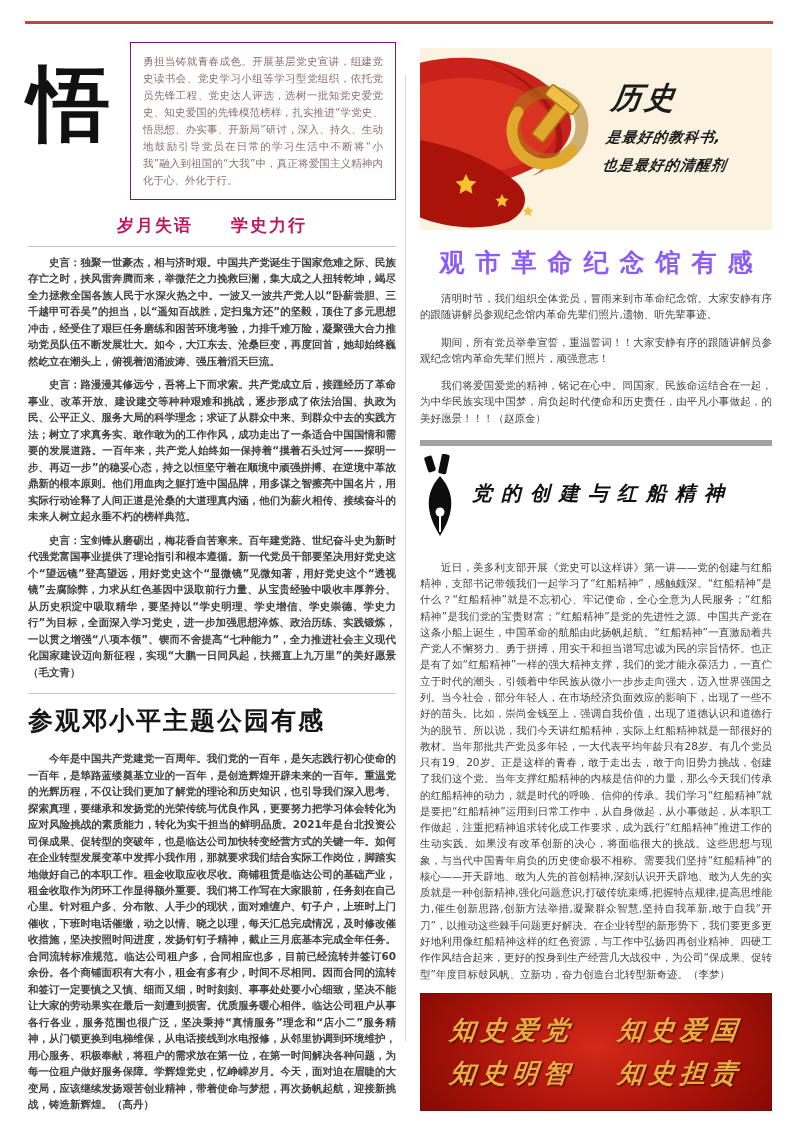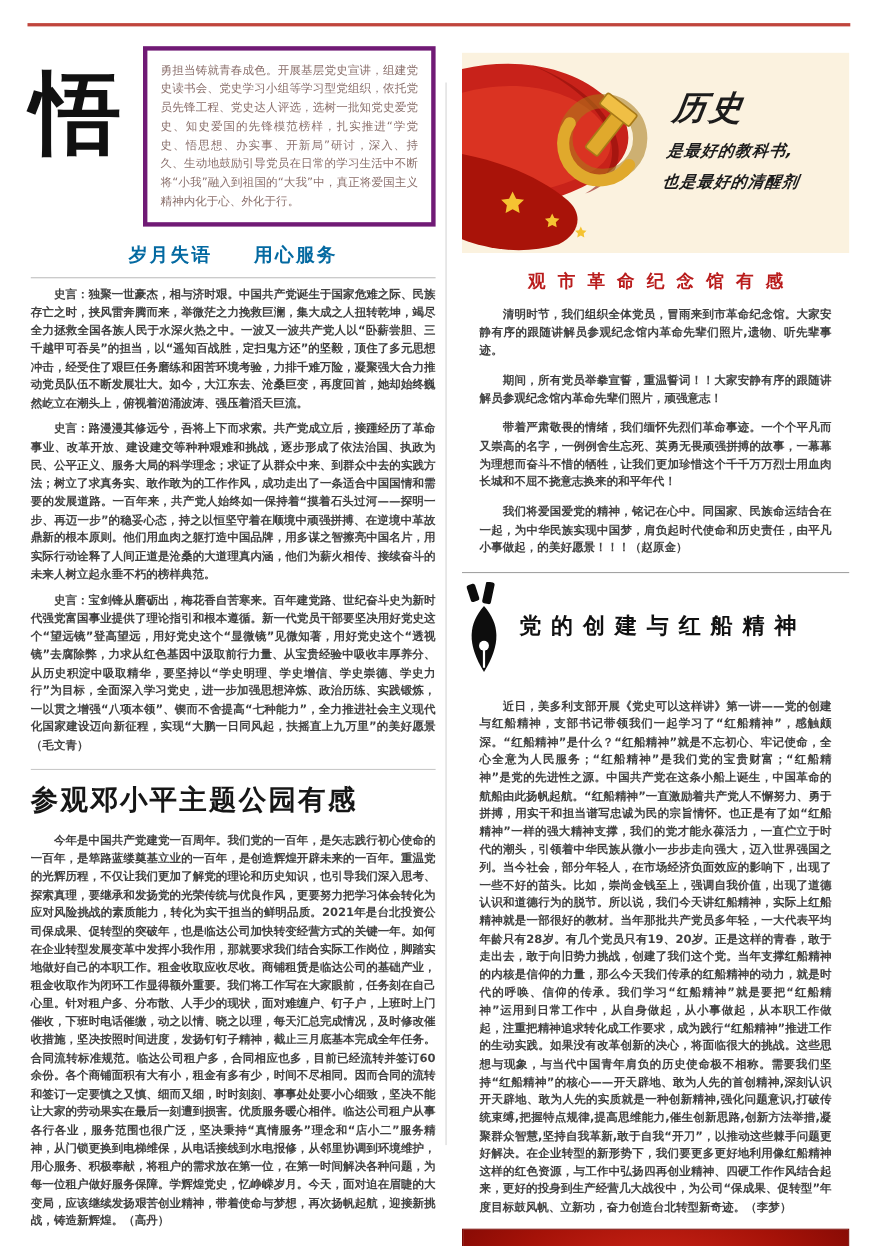--- a/index.html
+++ b/index.html
@@ -11,47 +11,47 @@
   .col-divider{position:absolute;left:405px;top:75px;bottom:92px;width:1px;background:#d6d6d6;}
 
   
   .left-col{position:absolute;left:28px;top:36px;width:368px;}
   .wu-row{display:flex;gap:20px;align-items:flex-start;}
   .wu-char{
     font-family:"DejaVu Serif","Liberation Serif",serif;font-weight:bold;
     font-size:82px;line-height:1.1;color:#111;margin-top:22px;flex:0 0 auto;
   }
   .intro-box{
-    flex:1;border:4px solid #701a75;padding:10px 12px;margin-top:6px;
+    flex:1;border:1px solid #701a75;padding:10px 12px;margin-top:6px;
     font-size:10.5px;line-height:1.62;color:#8a6f6b;text-align:justify;
   }
   .headline-pair{
     display:flex;justify-content:center;gap:38px;margin-top:14px;padding-bottom:9px;
-    border-bottom:1px solid #bfbfbf;font-weight:bold;font-size:17px;color:#0369a1;letter-spacing:2px;
+    border-bottom:1px solid #bfbfbf;font-weight:bold;font-size:17px;color:#be185d;letter-spacing:2px;
   }
   .body-text{font-size:10.5px;line-height:1.57;text-align:justify;text-indent:2em;margin:7px 0;color:#424242;font-weight:bold;}
   .rule{border-top:1px solid #c9c9c9;margin:13px 0 9px 0;height:0;}
   .left-article2-title{
     text-align:left;font-weight:bold;font-size:25px;color:#161616;
     letter-spacing:2px;margin:10px 0 13px 0;
   }
 
   
   .right-col{position:absolute;left:420px;top:48px;width:352px;}
   .hero{position:relative;height:182px;background:#fbf2df;overflow:hidden;}
   .hero svg{position:absolute;left:0;top:0;}
   .hero-text{position:absolute;left:188px;top:30px;color:#1c1c1c;transform:skewX(-8deg);}
   .hero-title{font-size:30px;font-weight:bold;font-style:italic;letter-spacing:3px;}
   .hero-line{font-size:14.5px;font-weight:bold;font-style:italic;margin-top:9px;letter-spacing:1px;white-space:nowrap;}
   .right-h1{
-    margin-top:16px;text-align:center;font-weight:bold;font-size:16px;color:#b91c1c;
+    margin-top:16px;text-align:center;font-weight:bold;font-size:25px;color:#8b5cf6;
     letter-spacing:11px;text-indent:11px;white-space:nowrap;
   }
-  .right-body{font-size:10.5px;line-height:1.55;text-align:justify;text-indent:2em;margin:11px 16px;color:#424242;font-weight:bold;}
-  .pen-section{position:relative;border-top:1px solid #a3a3a3;margin-top:14px;padding:12px 0 4px 52px;min-height:86px;}
+  .right-body{font-size:10.5px;line-height:1.55;text-align:justify;text-indent:2em;margin:11px 0;color:#424242;}
+  .pen-section{position:relative;border-top:6px solid #a3a3a3;margin-top:14px;padding:12px 0 4px 52px;min-height:86px;font-style:italic;}
   .pen-icon{position:absolute;left:0;top:8px;}
   .right-h2{
     font-weight:bold;font-size:20px;color:#111;letter-spacing:9px;margin-top:22px;white-space:nowrap;
   }
   .banner{
     margin-top:10px;height:118px;border:1px solid #7a0a05;box-sizing:border-box;
     background:radial-gradient(ellipse 70% 120% at 50% 45%, #d4281a 0%, #a51208 55%, #740603 100%);
     display:flex;flex-direction:column;justify-content:center;align-items:center;gap:8px;
   }
   .banner-row{display:flex;gap:44px;}
@@ -68,21 +68,21 @@
   <div class="col-divider"></div>
 
   <div class="left-col">
     <div class="wu-row">
       <div class="wu-char">悟</div>
       <div class="intro-box">勇担当铸就青春成色。开展基层党史宣讲，组建党史读书会、党史学习小组等学习型党组织，依托党员先锋工程、党史达人评选，选树一批知党史爱党史、知史爱国的先锋模范榜样，扎实推进“学党史、悟思想、办实事、开新局”研讨，深入、持久、生动地鼓励引导党员在日常的学习生活中不断将“小我”融入到祖国的“大我”中，真正将爱国主义精神内化于心、外化于行。</div>
     </div>
 
     <div class="headline-pair">
       <span>岁月失语</span>
-      <span>用心服务</span>
+      <span>学史力行</span>
     </div>
 
     <div>
       <p class="body-text">史言：独聚一世豪杰，相与济时艰。中国共产党诞生于国家危难之际、民族存亡之时，挟风雷奔腾而来，举微茫之力挽救巨澜，集大成之人扭转乾坤，竭尽全力拯救全国各族人民于水深火热之中。一波又一波共产党人以“卧薪尝胆、三千越甲可吞吴”的担当，以“遥知百战胜，定扫鬼方还”的坚毅，顶住了多元思想冲击，经受住了艰巨任务磨练和困苦环境考验，力排千难万险，凝聚强大合力推动党员队伍不断发展壮大。如今，大江东去、沧桑巨变，再度回首，她却始终巍然屹立在潮头上，俯视着汹涌波涛、强压着滔天巨流。</p>
       <p class="body-text">史言：路漫漫其修远兮，吾将上下而求索。共产党成立后，接踵经历了革命事业、改革开放、建设建交等种种艰难和挑战，逐步形成了依法治国、执政为民、公平正义、服务大局的科学理念；求证了从群众中来、到群众中去的实践方法；树立了求真务实、敢作敢为的工作作风，成功走出了一条适合中国国情和需要的发展道路。一百年来，共产党人始终如一保持着“摸着石头过河——探明一步、再迈一步”的稳妥心态，持之以恒坚守着在顺境中顽强拼搏、在逆境中革故鼎新的根本原则。他们用血肉之躯打造中国品牌，用多谋之智擦亮中国名片，用实际行动诠释了人间正道是沧桑的大道理真内涵，他们为薪火相传、接续奋斗的未来人树立起永垂不朽的榜样典范。</p>
       <p class="body-text">史言：宝剑锋从磨砺出，梅花香自苦寒来。百年建党路、世纪奋斗史为新时代强党富国事业提供了理论指引和根本遵循。新一代党员干部要坚决用好党史这个“望远镜”登高望远，用好党史这个“显微镜”见微知著，用好党史这个“透视镜”去腐除弊，力求从红色基因中汲取前行力量、从宝贵经验中吸收丰厚养分、从历史积淀中吸取精华，要坚持以“学史明理、学史增信、学史崇德、学史力行”为目标，全面深入学习党史，进一步加强思想淬炼、政治历练、实践锻炼，一以贯之增强“八项本领”、锲而不舍提高“七种能力”，全力推进社会主义现代化国家建设迈向新征程，实现“大鹏一日同风起，扶摇直上九万里”的美好愿景（毛文青）</p>
     </div>
 
     <div class="rule"></div>
 
@@ -118,21 +118,20 @@
         <div class="hero-line">是最好的教科书,</div>
         <div class="hero-line">也是最好的清醒剂</div>
       </div>
     </div>
 
     <div class="right-h1">观市革命纪念馆有感</div>
 
     <div>
       <p class="right-body">清明时节，我们组织全体党员，冒雨来到市革命纪念馆。大家安静有序的跟随讲解员参观纪念馆内革命先辈们照片,遗物、听先辈事迹。</p>
       <p class="right-body">期间，所有党员举拳宣誓，重温誓词！！大家安静有序的跟随讲解员参观纪念馆内革命先辈们照片，顽强意志！</p>
-      <p class="right-body">带着严肃敬畏的情绪，我们缅怀先烈们革命事迹。一个个平凡而又崇高的名字，一例例舍生忘死、英勇无畏顽强拼搏的故事，一幕幕为理想而奋斗不惜的牺牲，让我们更加珍惜这个千千万万烈士用血肉长城和不屈不挠意志换来的和平年代！</p>
       <p class="right-body">我们将爱国爱党的精神，铭记在心中。同国家、民族命运结合在一起，为中华民族实现中国梦，肩负起时代使命和历史责任，由平凡小事做起，的美好愿景！！！（赵原金）</p>
     </div>
 
     <div class="pen-section">
       <svg class="pen-icon" width="40" height="86" viewBox="0 0 40 86">
         <g fill="#0d0d0d">
           <rect x="6" y="2" width="8" height="16" rx="2" transform="rotate(-18 10 10)"></rect>
           <rect x="20" y="0" width="8" height="20" rx="2" transform="rotate(12 24 10)"></rect>
           <path d="M20,22 C6,38 4,56 20,82 C36,56 34,38 20,22 Z"></path>
         </g>

